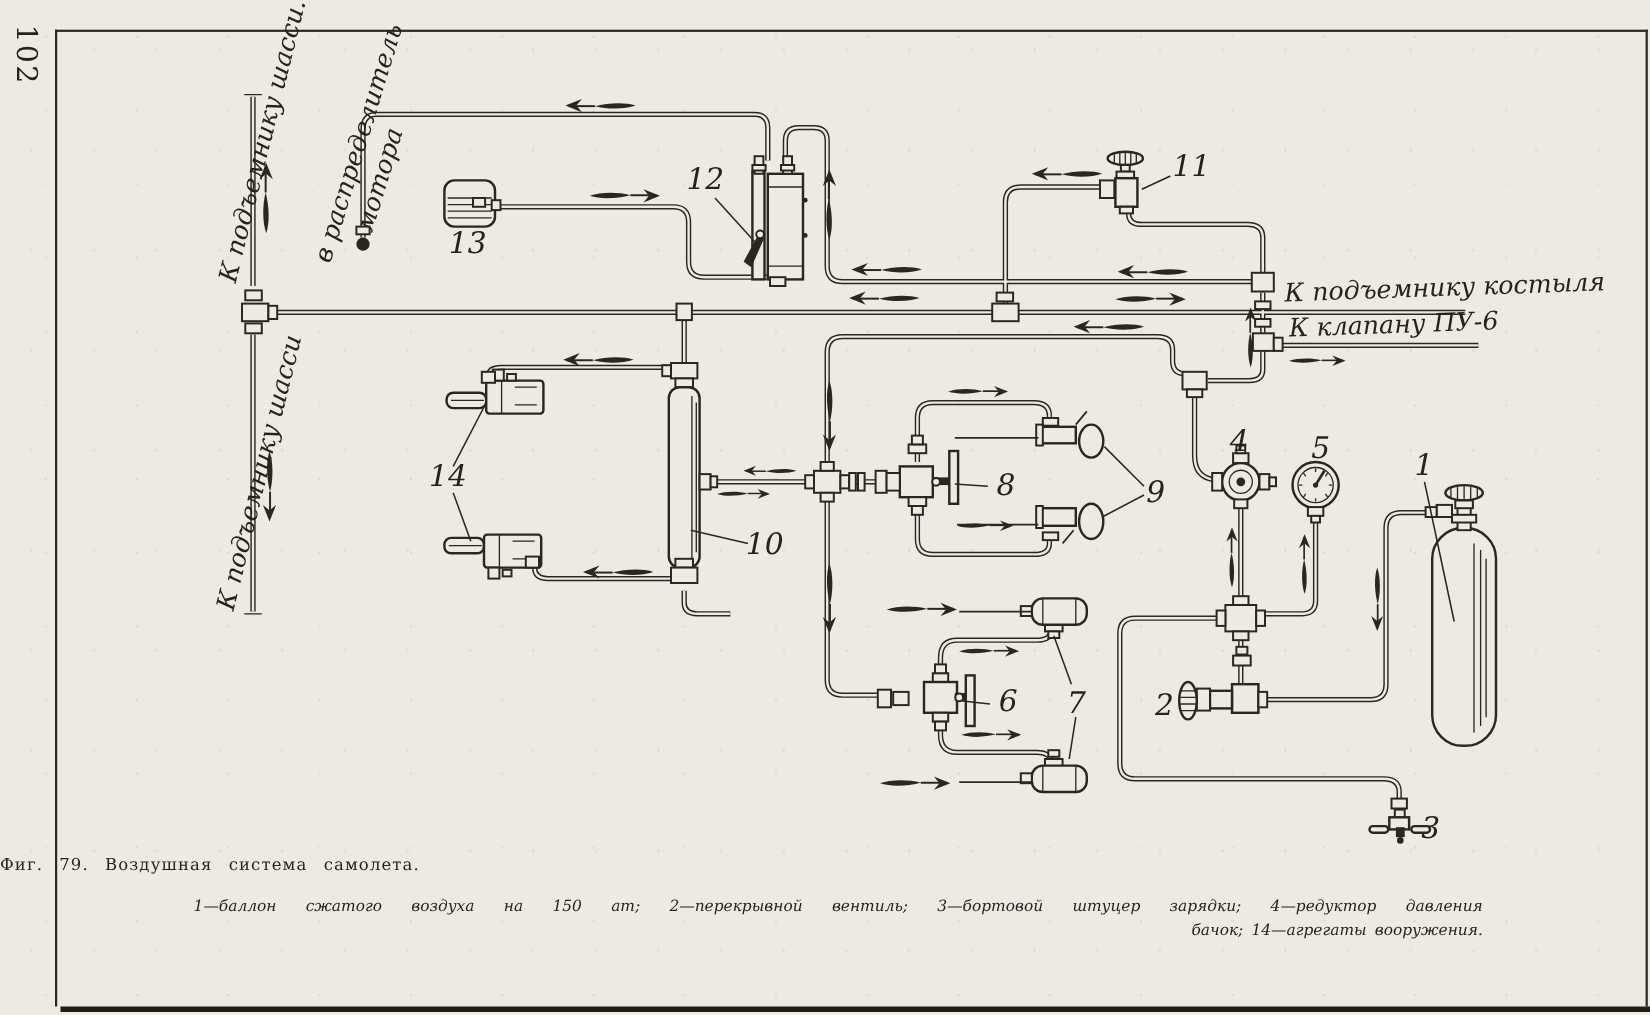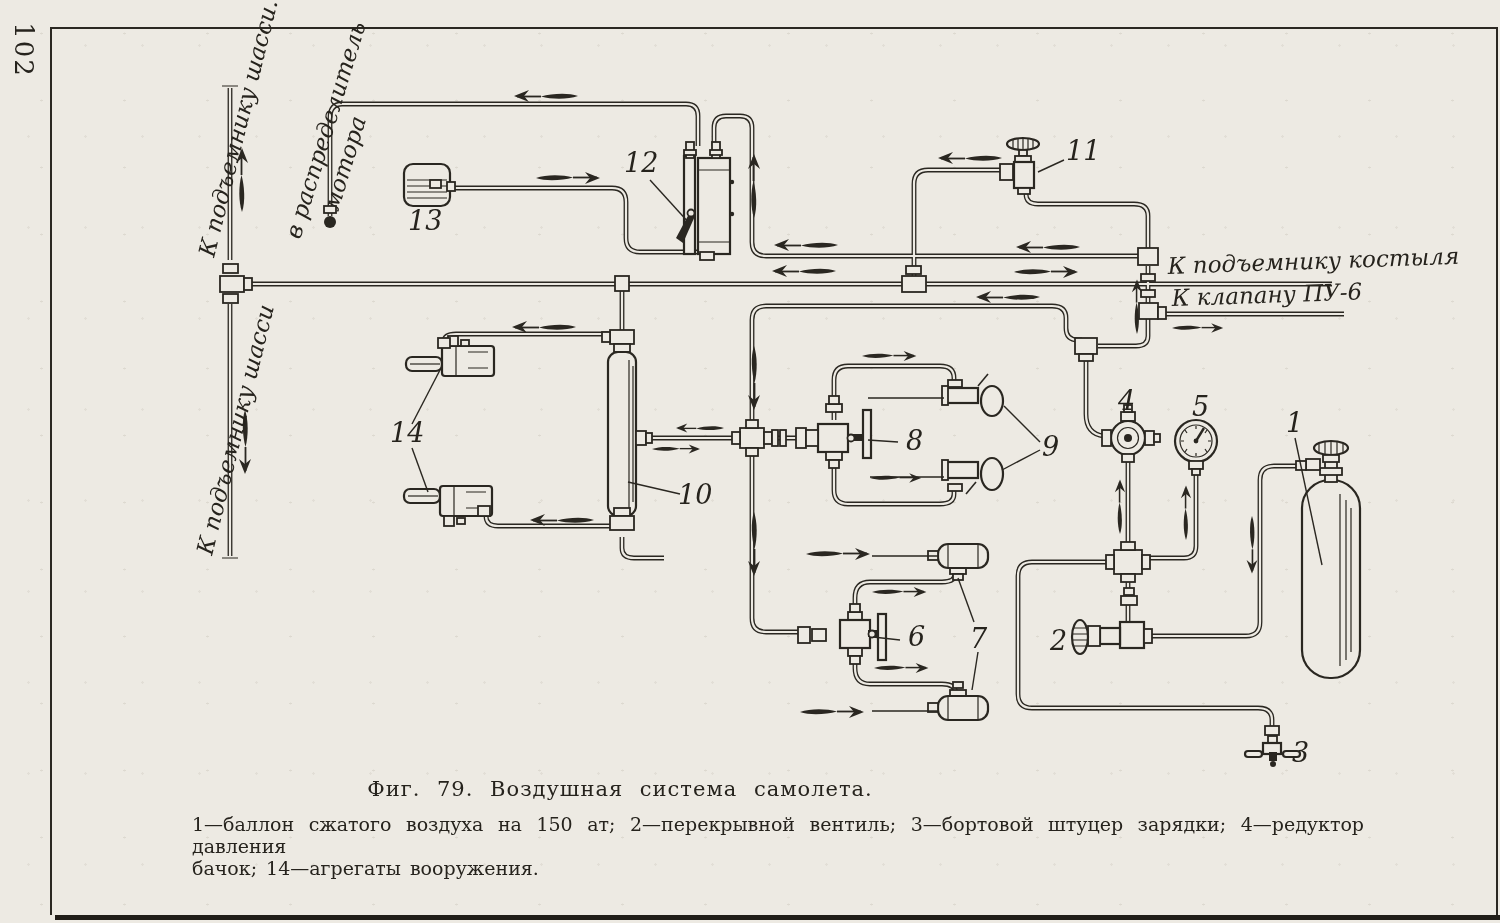--- a/index.html
+++ b/index.html
@@ -18,26 +18,26 @@
   .pipe-o{fill:none;stroke:#2a2721;stroke-width:4.8;}
   .pipe-i{fill:none;stroke:#edeae3;stroke-width:2.2;}
   .wire{fill:none;stroke:#2a2721;stroke-width:1.6;}
   .fit{fill:#edeae3;stroke:#2a2721;stroke-width:1.8;}
   .comp{fill:#edeae3;stroke:#2a2721;stroke-width:2.2;}
   .thin{fill:none;stroke:#2a2721;stroke-width:1.2;}
   .solid{fill:#2a2721;stroke:none;}
   .ptr{stroke:#2a2721;stroke-width:1.4;fill:none;}
   .callout{font-family:"DejaVu Serif",serif;font-style:italic;font-size:27px;fill:#26231d;}
   .pipelabel{font-family:"DejaVu Serif",serif;font-style:italic;font-size:23px;fill:#26231d;}
-  .caption{position:absolute;left:0;top:777px;width:1240px;text-align:center;
-           font-size:21px;letter-spacing:1px;word-spacing:9px;}
-  .legend{position:absolute;left:192px;top:813px;width:1172px;font-size:19px;line-height:22px;
-          word-spacing:3px;}
+  .caption{position:absolute;left:0;top:777px;width:1240px;
+           font-size:15px;letter-spacing:1px;word-spacing:9px;}
+  .legend{position:absolute;left:176px;top:813px;width:1172px;font-size:14px;line-height:22px;
+          word-spacing:3px;font-style:italic;}
   .legend .jline{text-align:justify;text-align-last:justify;}
-  .legend .cline{text-align:left;}
+  .legend .cline{text-align:right;}
 </style>
 </head>
 <body>
 
 <div class="page">
 
   <div class="pagenum-box">
     <span class="pagenum">102</span>
   </div>
 

